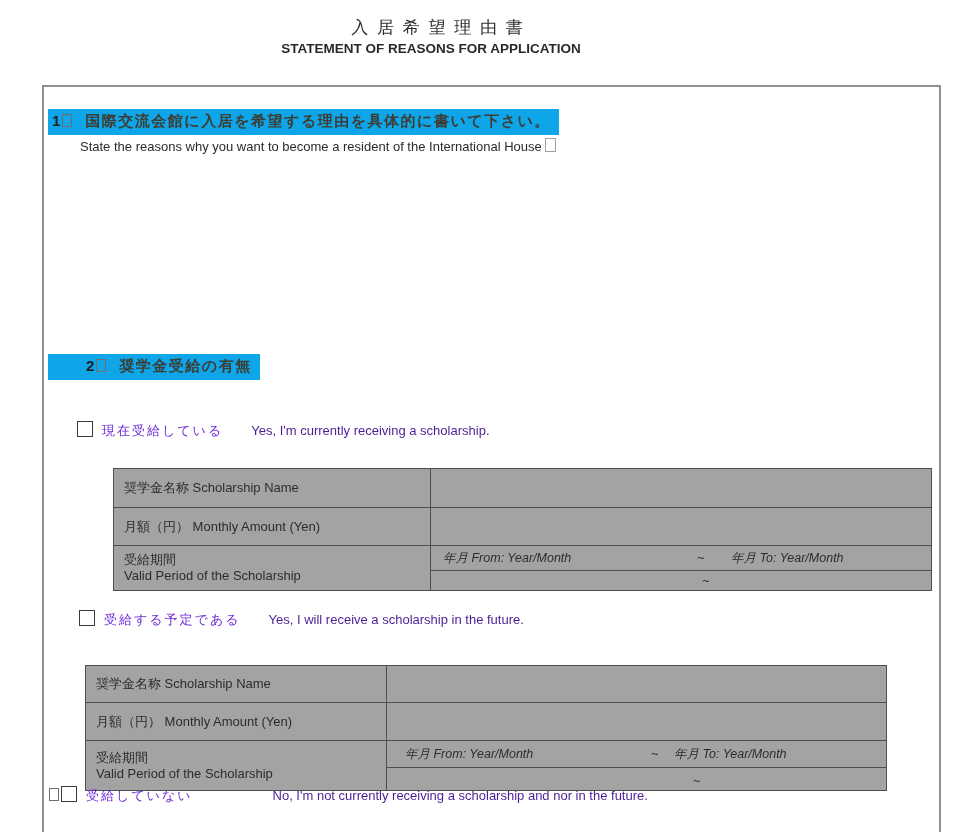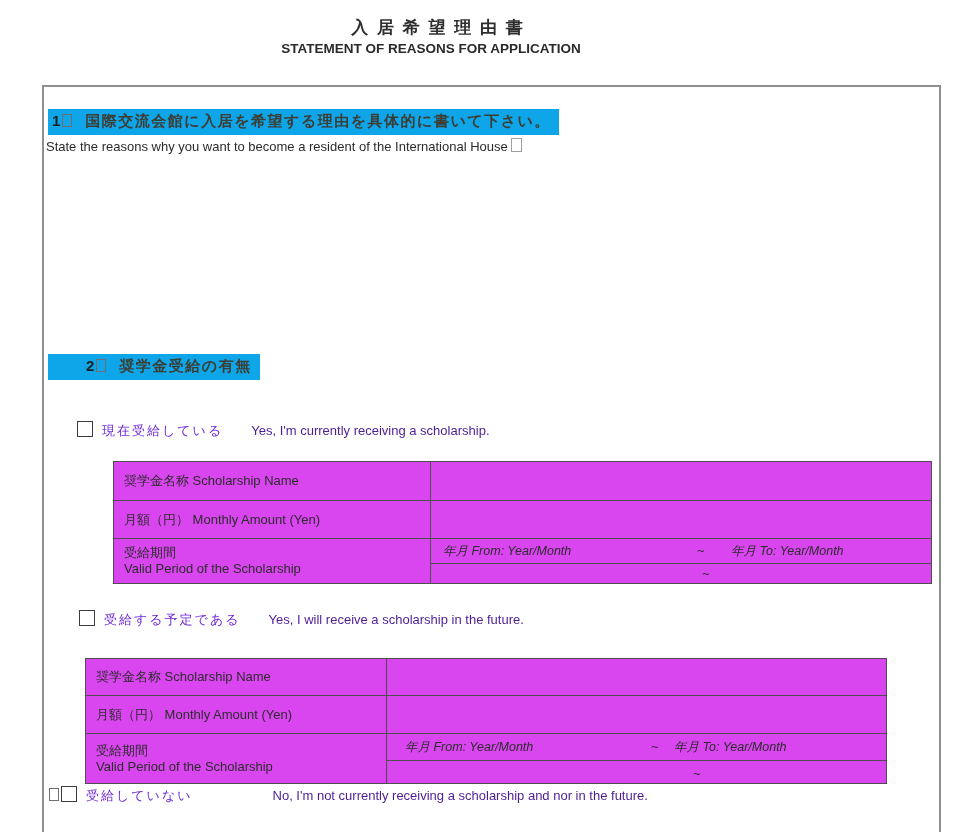--- a/index.html
+++ b/index.html
@@ -3,21 +3,21 @@
 <meta charset="utf-8">
 <style>
   html,body{margin:0;padding:0;background:#ffffff;}
   #page{
     position:relative;width:974px;height:832px;overflow:hidden;background:#ffffff;
     font-family:"Liberation Sans","DejaVu Sans",sans-serif;color:#262626;
   }
   
   .title-jp{
     position:absolute;top:16px;left:0;width:876px;text-align:center;
-    font-size:17px;font-weight:700;letter-spacing:2px;color:#2e2e2e;white-space:pre;
+    font-size:17px;font-weight:400;letter-spacing:2px;color:#2e2e2e;white-space:pre;
   }
   .title-en{
     position:absolute;top:41px;left:0;width:862px;text-align:center;
     font-size:13.5px;font-weight:700;color:#2a2a2a;
   }
   
   .outer-box{
     position:absolute;left:42px;top:85px;width:895px;height:770px;
     border:2px solid #8f8f8f;background:#ffffff;
   }
@@ -38,21 +38,21 @@
   .cb-line{position:absolute;white-space:nowrap;}
   .checkbox{
     display:inline-block;width:14px;height:14px;border:1.6px solid #3c3c3c;
     vertical-align:-2px;margin-right:9px;background:#ffffff;
   }
   .cb-jp{font-size:13px;letter-spacing:2px;color:#6d28d9;}
   .cb-en{font-size:13px;color:#4c1d95;}
   .gap-md{margin-left:28px;}
   .gap-lg{margin-left:80px;}
   
-  .sch-table{position:absolute;border:1.4px solid #4e4e4e;background:#d946ef;}
+  .sch-table{position:absolute;border:1.4px solid #4e4e4e;background:#a3a3a3;margin-top:7px;}
   .trow{display:flex;border-bottom:1.4px solid #4e4e4e;}
   .trow:last-child{border-bottom:none;}
   .tcell{box-sizing:border-box;}
   .lab{
     border-right:1.4px solid #4e4e4e;display:flex;flex-direction:column;
     justify-content:center;padding-left:10px;font-size:13px;color:#2c2c2c;
     white-space:nowrap;line-height:1.2;
   }
   .val{flex:1;}
   .period-cell{flex:1;position:relative;font-style:italic;}
@@ -76,21 +76,21 @@
 <div id="page">
 
   <div class="title-jp">入 居 希 望 理 由 書</div>
   <div class="title-en">STATEMENT OF REASONS FOR APPLICATION</div>
 
   <div class="outer-box"></div>
 
   <div class="hl-heading" style="left:48px;top:109px;">
     <span class="sec-num">1</span><span class="tofu"></span><span class="jp-head">国際交流会館に入居を希望する理由を具体的に書いて下さい。</span>
   </div>
-  <div class="en-line" style="left:46px;top:138px;">
+  <div class="en-line" style="left:80px;top:138px;">
     <span>State the reasons why you want to become a resident of the International House</span><span class="tofu light"></span>
   </div>
 
   <div class="hl-heading" style="left:48px;top:354px;padding-left:38px;">
     <span class="sec-num">2</span><span class="tofu"></span><span class="jp-head">奨学金受給の有無</span>
   </div>
 
   <div class="cb-line" style="left:77px;top:421px;">
     <span class="checkbox"></span><span class="cb-jp">現在受給している</span><span class="cb-en gap-md">Yes, I'm currently receiving a scholarship.</span>
   </div>

